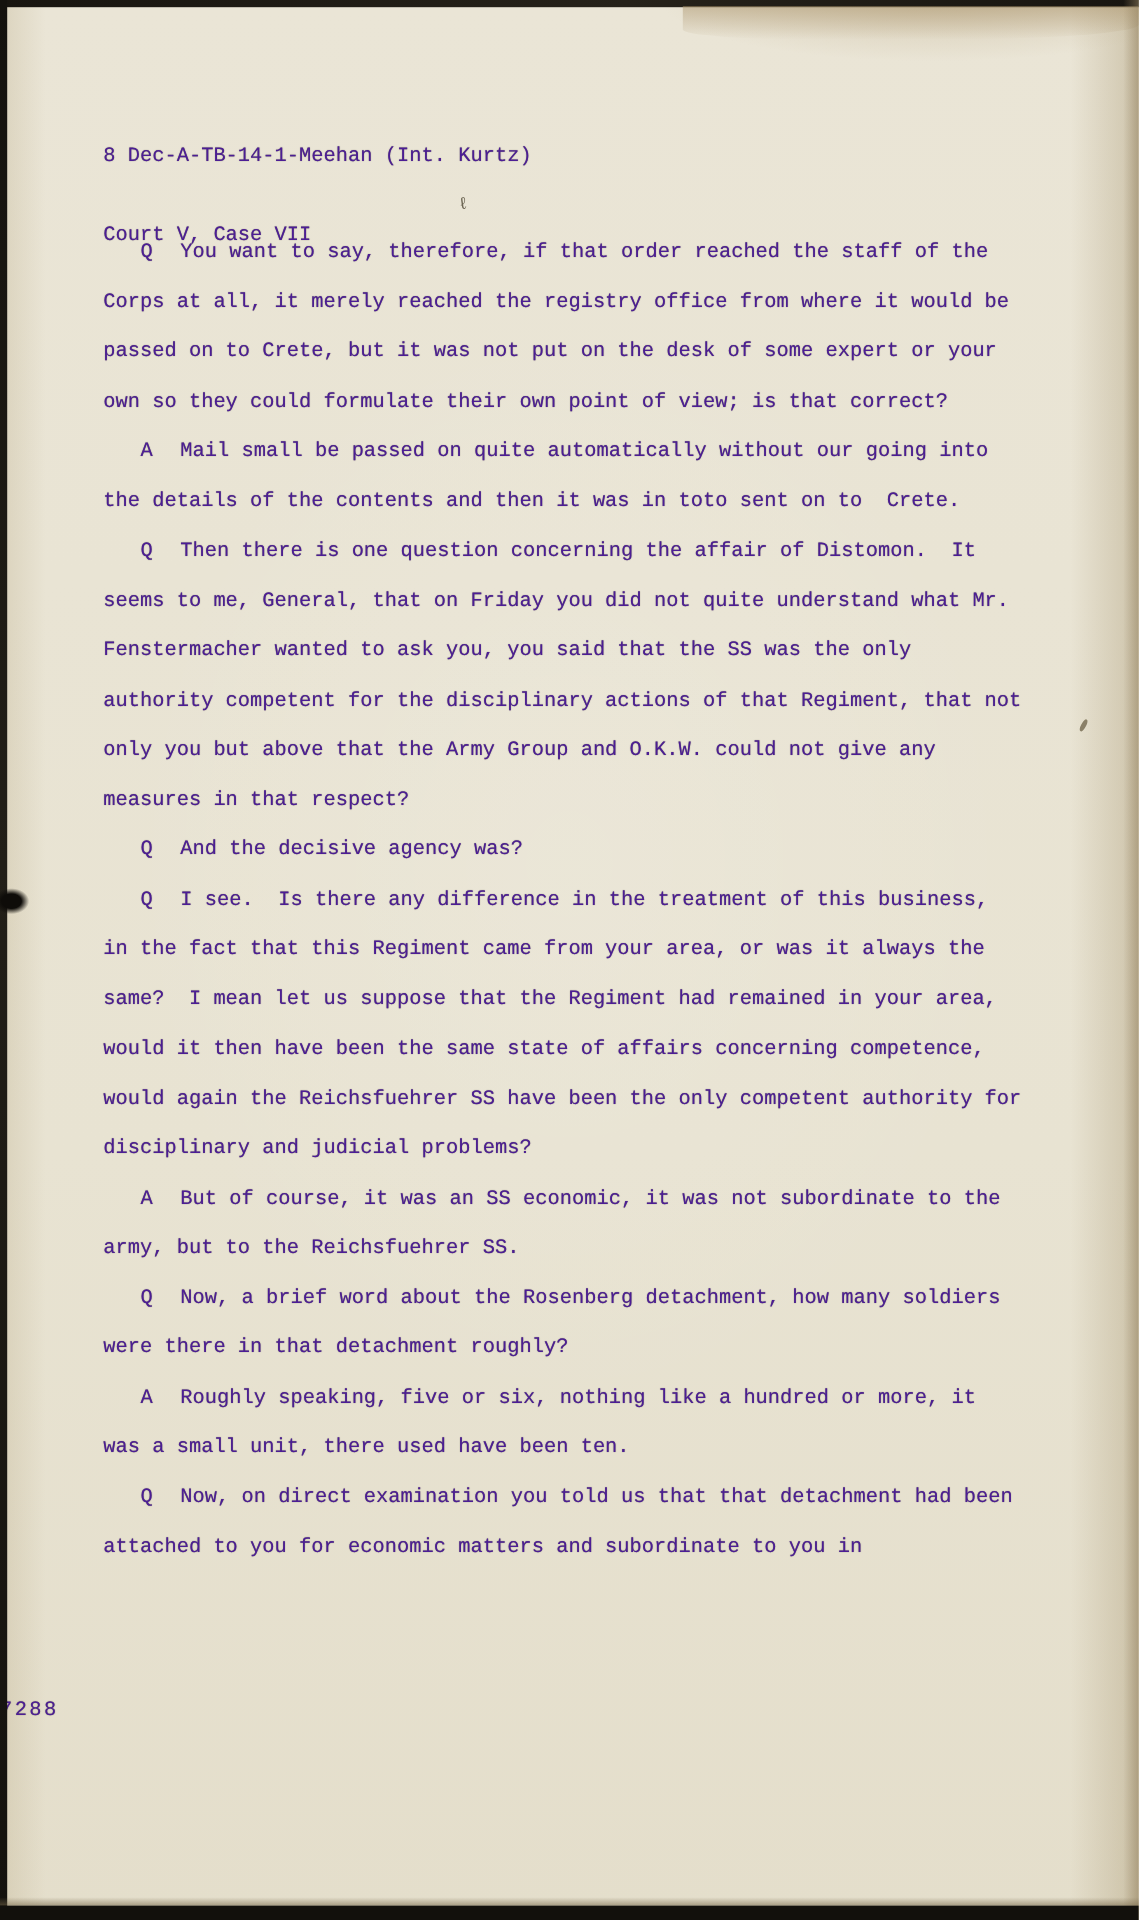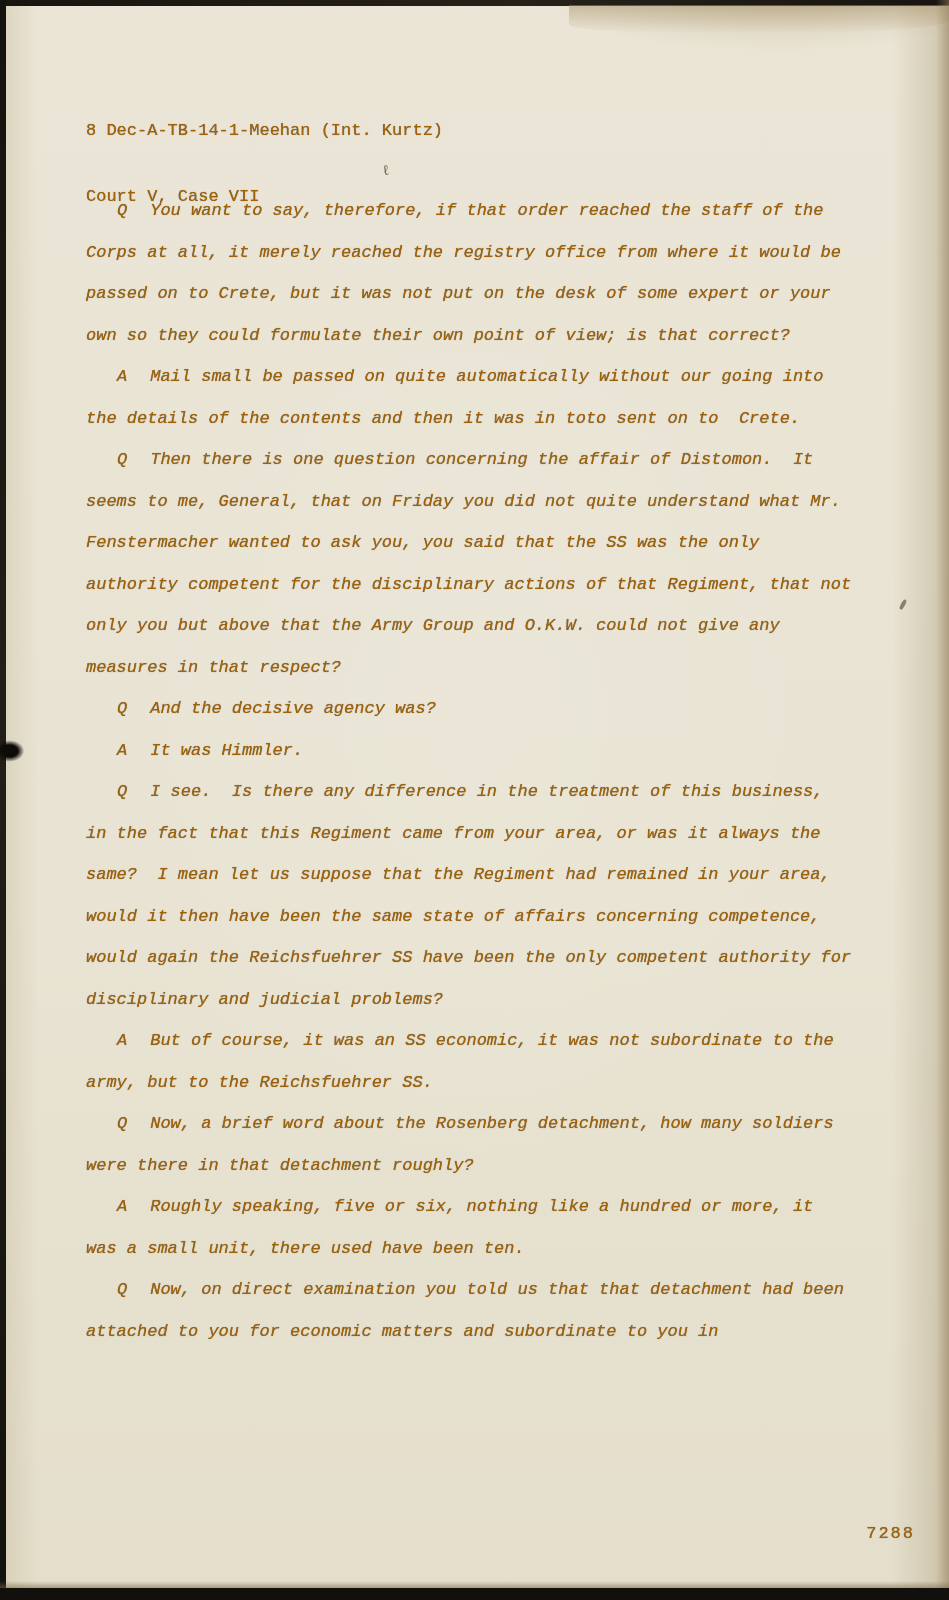--- a/index.html
+++ b/index.html
@@ -17,21 +17,21 @@
   .paper {
     position: absolute;
     inset: 0;
     background:
       radial-gradient(ellipse 55% 40% at 50% 45%, rgba(255,255,255,0.10), rgba(255,255,255,0) 75%),
       radial-gradient(ellipse 30% 4% at 82% 0%, rgba(176,154,114,0.35), rgba(176,154,114,0) 80%),
       linear-gradient(90deg, rgba(190,176,142,0.35) 0%, rgba(190,176,142,0) 4%, rgba(190,176,142,0) 94%, rgba(172,156,120,0.45) 100%),
       linear-gradient(180deg, #eae5d6 0%, #e8e3d2 60%, #e4decb 100%);
   }
   .typewritten {
-    color: #a16207;
+    color: #4c1d95;
     text-shadow: 0 0 0.8px rgba(66,62,51,0.75);
   }
   .doc-header {
     position: absolute;
     top: 76px;
     left: 86px;
     font-size: 17px;
     line-height: 22px;
     white-space: pre;
   }
@@ -40,33 +40,32 @@
     top: 190px;
     left: 86px;
     width: 766px;
     font-size: 17px;
     line-height: 41.5px;
   }
   .transcript p {
     margin: 0;
     text-indent: 31px;
     white-space: pre-wrap;
-    font-style: italic;
   }
   .transcript .speaker {
     margin-right: 23px;
   }
   .page-number {
     position: absolute;
-    top: 1524px;
+    top: 1416px;
     left: 0;
     width: 949px;
     padding-right: 34px;
     box-sizing: border-box;
-    text-align: right;
+    text-align: left;
     font-size: 17px;
     letter-spacing: 2px;
   }
   
   .edge-top {
     position: absolute; top: 0; left: 0;
     width: 949px; height: 6px;
     background: linear-gradient(90deg, #181510 0%, #26221a 55%, #181510 100%);
   }
   .stain-top-right {
@@ -127,21 +126,20 @@
 
     <p><span class="speaker">Q</span><span>You want to say, therefore, if that order reached the staff of the Corps at all, it merely reached the registry office from where it would be passed on to Crete, but it was not put on the desk of some expert or your own so they could formulate their own point of view; is that correct?</span></p>
 
     <p><span class="speaker">A</span><span>Mail small be passed on quite automatically without our going into the details of the contents and then it was in toto sent on to  Crete.</span></p>
 
     <p><span class="speaker">Q</span><span>Then there is one question concerning the affair of Distomon.  It seems to me, General, that on Friday you did not quite understand what Mr. Fenstermacher wanted to ask you, you said that the SS was the only authority competent for the disciplinary actions of that Regiment, that not only you but above that the Army Group and O.K.W. could not give any measures in that respect?</span></p>
 
 
     <p><span class="speaker">Q</span><span>And the decisive agency was?</span></p>
 
-    <p><span class="speaker">A</span><span>It was Himmler.</span></p>
 
     <p><span class="speaker">Q</span><span>I see.  Is there any difference in the treatment of this business, in the fact that this Regiment came from your area, or was it always the same?  I mean let us suppose that the Regiment had remained in your area, would it then have been the same state of affairs concerning competence, would again the Reichsfuehrer SS have been the only competent authority for disciplinary and judicial problems?</span></p>
 
     <p><span class="speaker">A</span><span>But of course, it was an SS economic, it was not subordinate to the army, but to the Reichsfuehrer SS.</span></p>
 
     <p><span class="speaker">Q</span><span>Now, a brief word about the Rosenberg detachment, how many soldiers were there in that detachment roughly?</span></p>
 
     <p><span class="speaker">A</span><span>Roughly speaking, five or six, nothing like a hundred or more, it was a small unit, there used have been ten.</span></p>
 
     <p><span class="speaker">Q</span><span>Now, on direct examination you told us that that detachment had been attached to you for economic matters and subordinate to you in</span></p>

